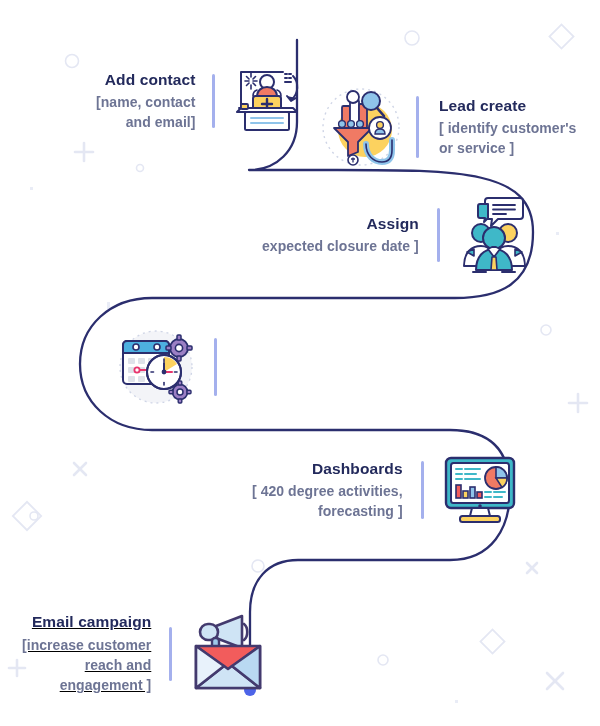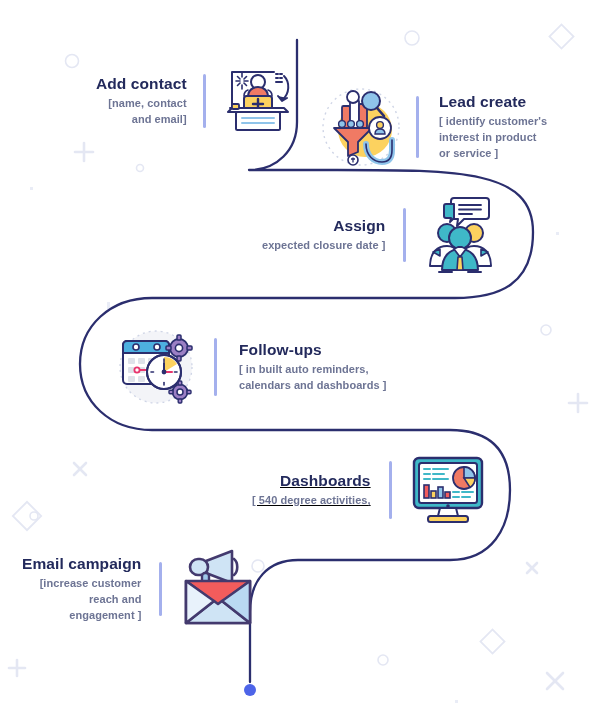--- a/index.html
+++ b/index.html
@@ -29,21 +29,21 @@
   .title {
     font-size: 15.5px;
     font-weight: bold;
     color: #232a5c;
     letter-spacing: .1px;
     line-height: 1.25;
     margin-bottom: 3px;
     white-space: nowrap;
   }
   .sub {
-    font-size: 11px;
+    font-size: 14px;
     font-weight: bold;
     color: #6d7494;
     line-height: 1.45;
     letter-spacing: .05px;
   }
   .sub span { display: block; white-space: nowrap; }
 
   .divider {
     width: 3px;
     border-radius: 2px;
@@ -52,22 +52,22 @@
     flex: 0 0 auto;
   }
 
   .iconbox { flex: 0 0 auto; display: block; }
 
   
   #step-add      { left: 96px;  top: 64px; }
   #step-lead     { left: 320px; top: 84px; }
   #step-assign   { left: 262px; top: 196px; }
   #step-follow   { left: 114px; top: 326px; }
-  #step-dash     { left: 252px; top: 454px; text-decoration: underline; }
-  #step-email    { left: 22px;  top: 547px; }
+  #step-dash     { left: 252px; top: 454px; }
+  #step-email    { left: 22px;  top: 612px; text-decoration: underline; }
 </style>
 </head>
 <body>
 
 <div id="stage">
 
   <svg id="decorLayer" viewBox="0 0 600 726">
     <g fill="none" stroke="#e4e7f3" stroke-width="1.6">
       <circle cx="72" cy="61" r="6.5"></circle>
       <circle cx="140" cy="168" r="3.5"></circle>
@@ -225,21 +225,20 @@
       <circle cx="60" cy="41" r="3.4" fill="#fcd25f" stroke="#2b2e6e" stroke-width="1.4"></circle>
       <path d="M55 50 C55 46 57.5 45 60 45 C62.5 45 65 46 65 50 Z" fill="#8fc4ea" stroke="#2b2e6e" stroke-width="1.4"></path>
       <path d="M46 60 C46 72 54 78 62 78 C70 78 72 72 72 66 L72 56" fill="none" stroke="#8fc4ea" stroke-width="6" stroke-linecap="round"></path>
       <path d="M46 60 C46 72 54 78 62 78 C70 78 72 72 72 66 L72 56" fill="none" stroke="#2b2e6e" stroke-width="1.6" stroke-linecap="round"></path>
     </svg>
     <div class="divider" style="height:62px;margin:0 20px 0 14px;"></div>
     <div class="txt left">
       <div class="title">Lead create</div>
       <div class="sub">
         <span>[ identify customer's</span>
-        <span>interest in product</span>
         <span>or service ]</span>
       </div>
     </div>
   </div>
 
   <div class="step" id="step-assign">
     <div class="txt right">
       <div class="title">Assign</div>
       <div class="sub">
         <span>expected closure date ]</span>
@@ -324,34 +323,28 @@
         <circle cx="0" cy="0" r="3" fill="#fff" stroke="#2b2e6e" stroke-width="1.5"></circle>
         <g fill="#9b7fc4" stroke="#2b2e6e" stroke-width="1.4">
           <rect x="-1.8" y="-11" width="3.6" height="4" rx="1"></rect>
             <rect x="-1.8" y="7" width="3.6" height="4" rx="1"></rect>
           <rect x="-11" y="-1.8" width="4" height="3.6" rx="1"></rect>
             <rect x="7" y="-1.8" width="4" height="3.6" rx="1"></rect>
         </g>
       </g>
     </svg>
     <div class="divider" style="height:58px;margin:0 22px 0 16px;"></div>
-    <div class="txt left">
-      <div class="title">Follow-ups</div>
-      <div class="sub">
-        <span>[ in built auto reminders,</span>
-        <span>calendars and dashboards ]</span>
-      </div>
-    </div>
   </div>
 
   <div class="step" id="step-dash">
     <div class="txt right">
       <div class="title">Dashboards</div>
       <div class="sub">
-        <span>[  540 degree activities,</span>
+        <span>[  420 degree activities,</span>
+        <span>forecasting ]</span>
       </div>
     </div>
     <div class="divider" style="height:58px;margin:0 18px;"></div>
     <svg class="iconbox" width="76" height="72" viewBox="0 0 76 72">
       <rect x="4" y="4" width="68" height="50" rx="5" fill="#3fb8c8" stroke="#2b2e6e" stroke-width="2.4"></rect>
       <rect x="9" y="9" width="58" height="40" rx="2.5" fill="#fff" stroke="#2b2e6e" stroke-width="2"></rect>
       <g stroke="#3fb8c8" stroke-width="2" stroke-linecap="round">
         <line x1="14" y1="15" x2="20" y2="15"></line>
           <line x1="23" y1="15" x2="38" y2="15"></line>
         <line x1="14" y1="20" x2="20" y2="20"></line>

